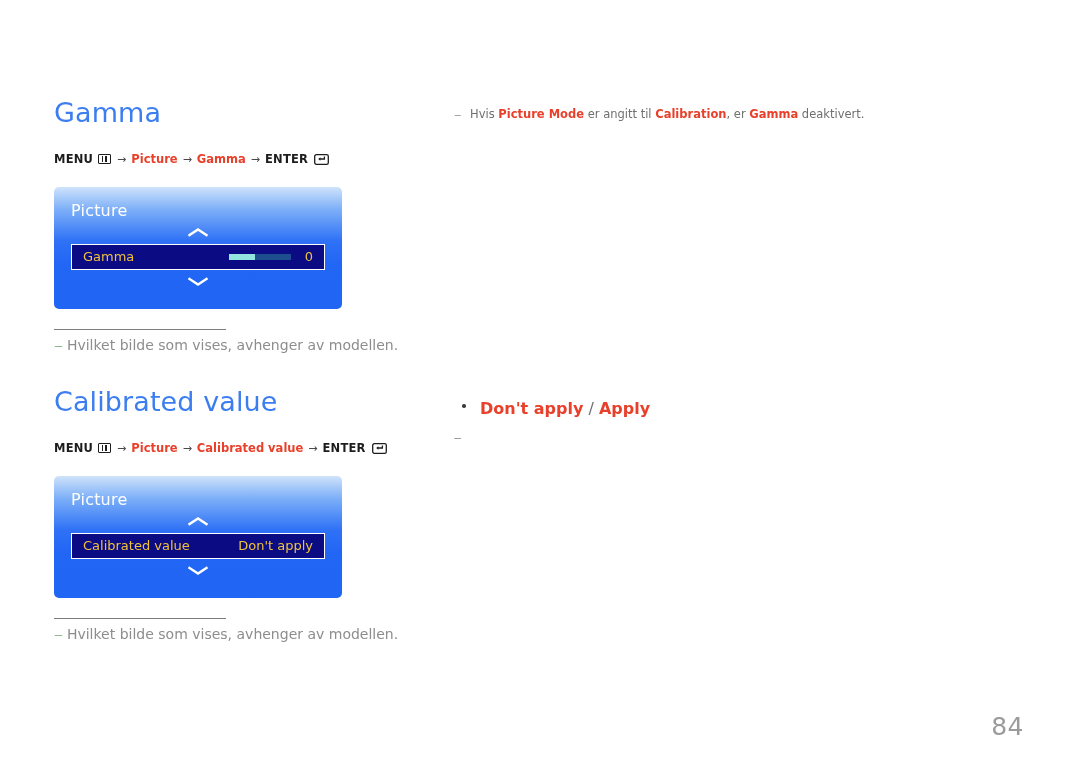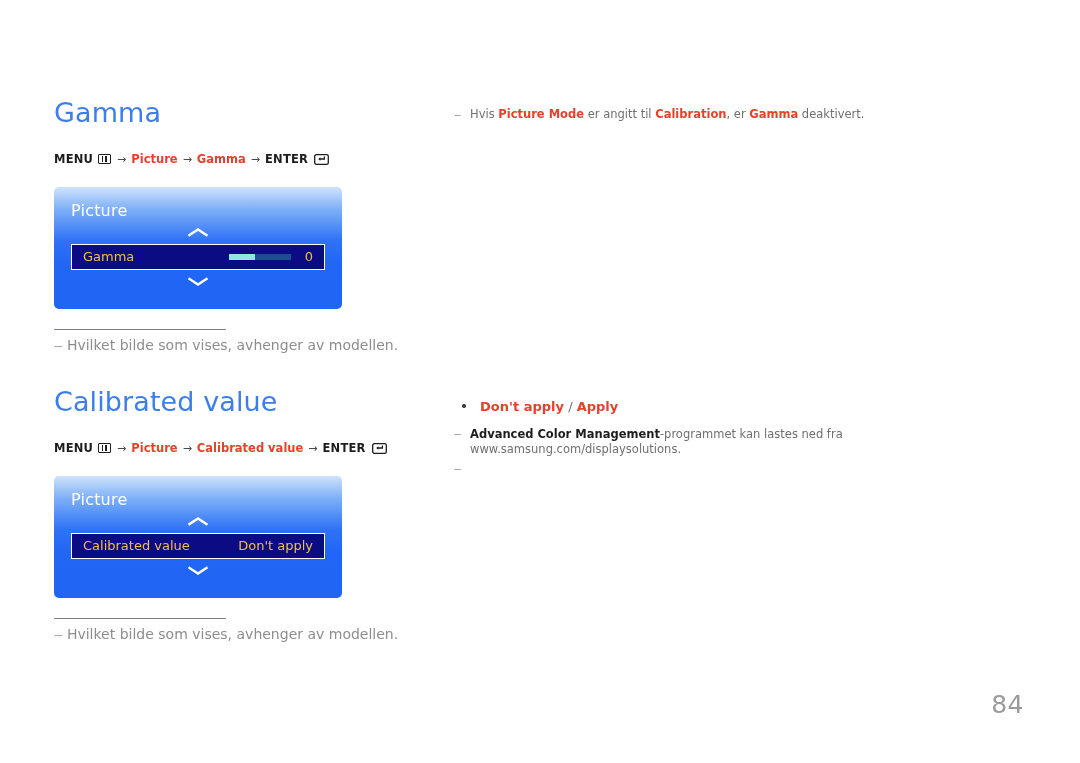--- a/index.html
+++ b/index.html
@@ -208,21 +208,21 @@
   .note-line .ndash {
     position: absolute;
     left: 0;
     top: 0.5px;
     color: #9a9a9a;
   }
   .note-line .red { color: #e8402a; font-weight: 700; }
   .note-line .blk { color: #1d1d1d; font-weight: 700; }
 
   .bullet-line {
-    font-size: 13px;
+    font-size: 16px;
     line-height: 1.3;
     margin-top: 9px;
     padding-left: 26px;
     position: relative;
     color: #8a8a8a;
   }
   .bullet-line .dot {
     position: absolute;
     left: 8px;
     top: 5px;
@@ -231,21 +231,21 @@
     border-radius: 50%;
     background: #3c3c3c;
   }
   .bullet-line .red { color: #e8402a; font-weight: 700; }
   .bullet-line .sep { color: #6f6f6f; font-weight: 400; }
 
   
   .page-number {
     position: absolute;
     right: 56px;
-    bottom: 46px;
+    bottom: 24px;
     font-size: 25px;
     color: #9b9b9b;
     line-height: 1;
     letter-spacing: .5px;
   }
 </style>
 </head>
 <body>
 
 <div class="page">
@@ -353,21 +353,20 @@
 
   <div class="col-right" style="top:390px;">
 
     <div class="bullet-line">
       <span class="dot"></span>
       <span class="red">Don't apply</span><span class="sep"> / </span><span class="red">Apply</span>
     </div>
 
     <div class="note-line" style="margin-top:11px;">
       <span class="ndash">‒</span>
-      <span><span class="blk">Advanced Color Management</span>-programmet kan lastes ned fra www.samsung.com/displaysolutions.</span>
     </div>
 
     <div class="note-line">
       <span class="ndash">‒</span>
     </div>
   </div>
 
   <div class="page-number">84</div>
 
 </div>

